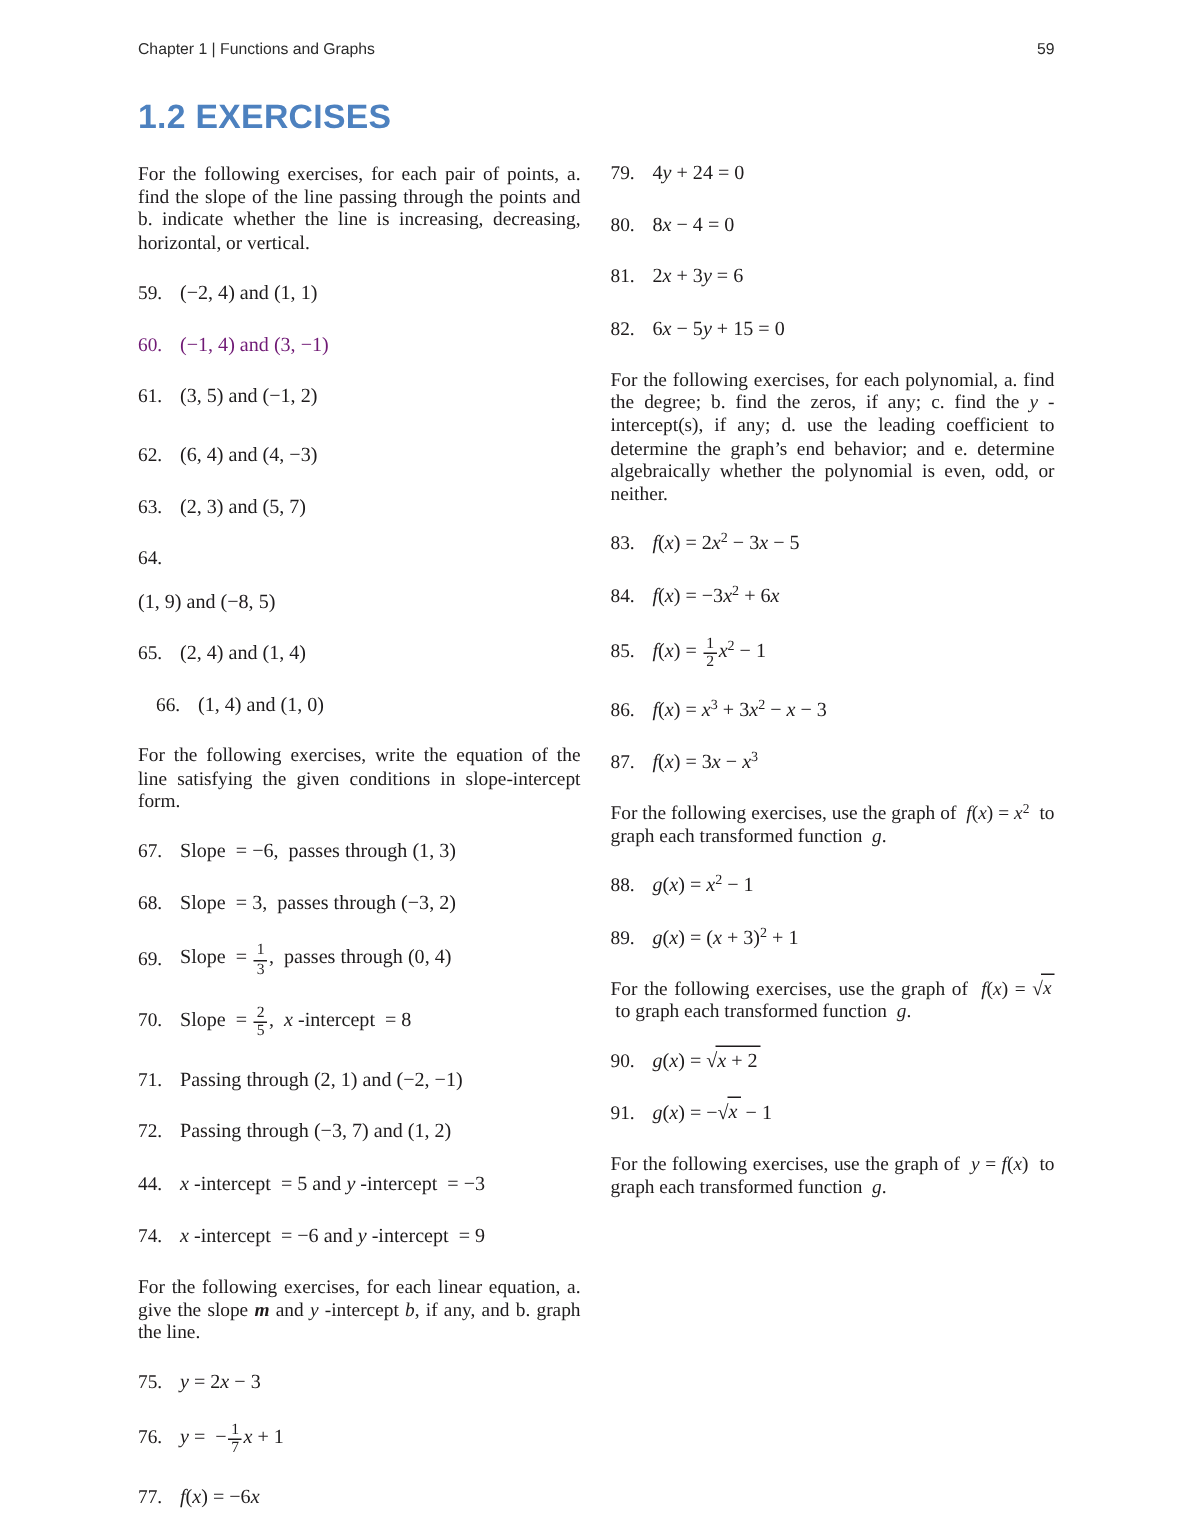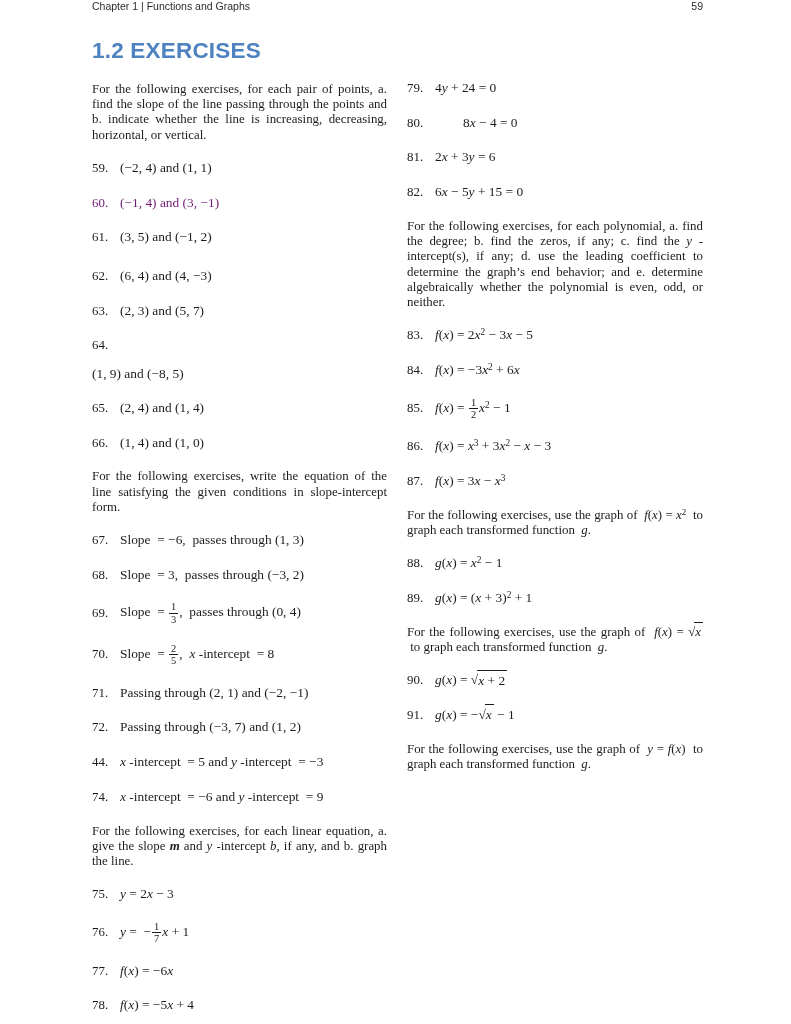--- a/index.html
+++ b/index.html
@@ -1,20 +1,20 @@
 <!DOCTYPE html>
 <html><head>
 <meta charset="utf-8">
 <style>
   html,body{margin:0;padding:0;background:#ffffff;}
   .page{
     width:791px;height:1024px;box-sizing:border-box;
     background:#ffffff;color:#232021;position:relative;
     font-family:"Liberation Serif",serif;
-    overflow:hidden;
+    padding-top:27px;overflow:hidden;
   }
   .hdr{
     display:flex;justify-content:space-between;align-items:baseline;
     font-family:"Liberation Sans",sans-serif;font-size:10.5px;color:#2b2b2b;
     padding:0 88px 0 92px;
   }
   .title{
     font-family:"Liberation Sans",sans-serif;font-weight:bold;
     font-size:22.5px;letter-spacing:0.2px;margin:26px 0 16px 0;
     padding-left:92px;
@@ -74,21 +74,21 @@
           <span class="expr">(2, 3) and (5, 7)</span>
         </div>
         <div class="ex" style="color: rgb(30, 27, 28); flex-direction: column;">
           <span class="num">64.</span>
           <span class="expr">(1, 9) and (−8, 5)</span>
         </div>
         <div class="ex" style="color: rgb(30, 27, 28);">
           <span class="num">65.</span>
           <span class="expr">(2, 4) and (1, 4)</span>
         </div>
-        <div class="ex" style="color: rgb(30, 27, 28);">
+        <div class="ex" style="color: rgb(30, 27, 28); margin-left: 12px;">
           <span class="num">66.</span>
           <span class="expr">(1, 4) and (1, 0)</span>
         </div>
         <p class="instr" style="color: rgb(30, 27, 28);">For the following exercises, write the equation of the line satisfying the given conditions in slope-intercept form.</p>
         <div class="ex" style="color: rgb(30, 27, 28);">
           <span class="num">67.</span>
           <span class="expr">Slope &nbsp;= −6, &nbsp;passes through (1, 3)</span>
         </div>
         <div class="ex" style="color: rgb(30, 27, 28);">
           <span class="num">68.</span>
@@ -134,21 +134,21 @@
         <div class="ex" style="color: rgb(30, 27, 28);">
           <span class="num">78.</span>
           <span class="expr"><i>f</i>(<i>x</i>) = −5<i>x</i> + 4</span>
         </div>
       </div>
     <div class="col right" id="col-right">
         <div class="ex" style="color: rgb(30, 27, 28);">
           <span class="num">79.</span>
           <span class="expr">4<i>y</i> + 24 = 0</span>
         </div>
-        <div class="ex" style="color: rgb(30, 27, 28); gap: 28px;">
+        <div class="ex" style="color: rgb(30, 27, 28);">
           <span class="num">80.</span>
           <span class="expr">8<i>x</i> − 4 = 0</span>
         </div>
         <div class="ex" style="color: rgb(30, 27, 28);">
           <span class="num">81.</span>
           <span class="expr">2<i>x</i> + 3<i>y</i> = 6</span>
         </div>
         <div class="ex" style="color: rgb(30, 27, 28);">
           <span class="num">82.</span>
           <span class="expr">6<i>x</i> − 5<i>y</i> + 15 = 0</span>

